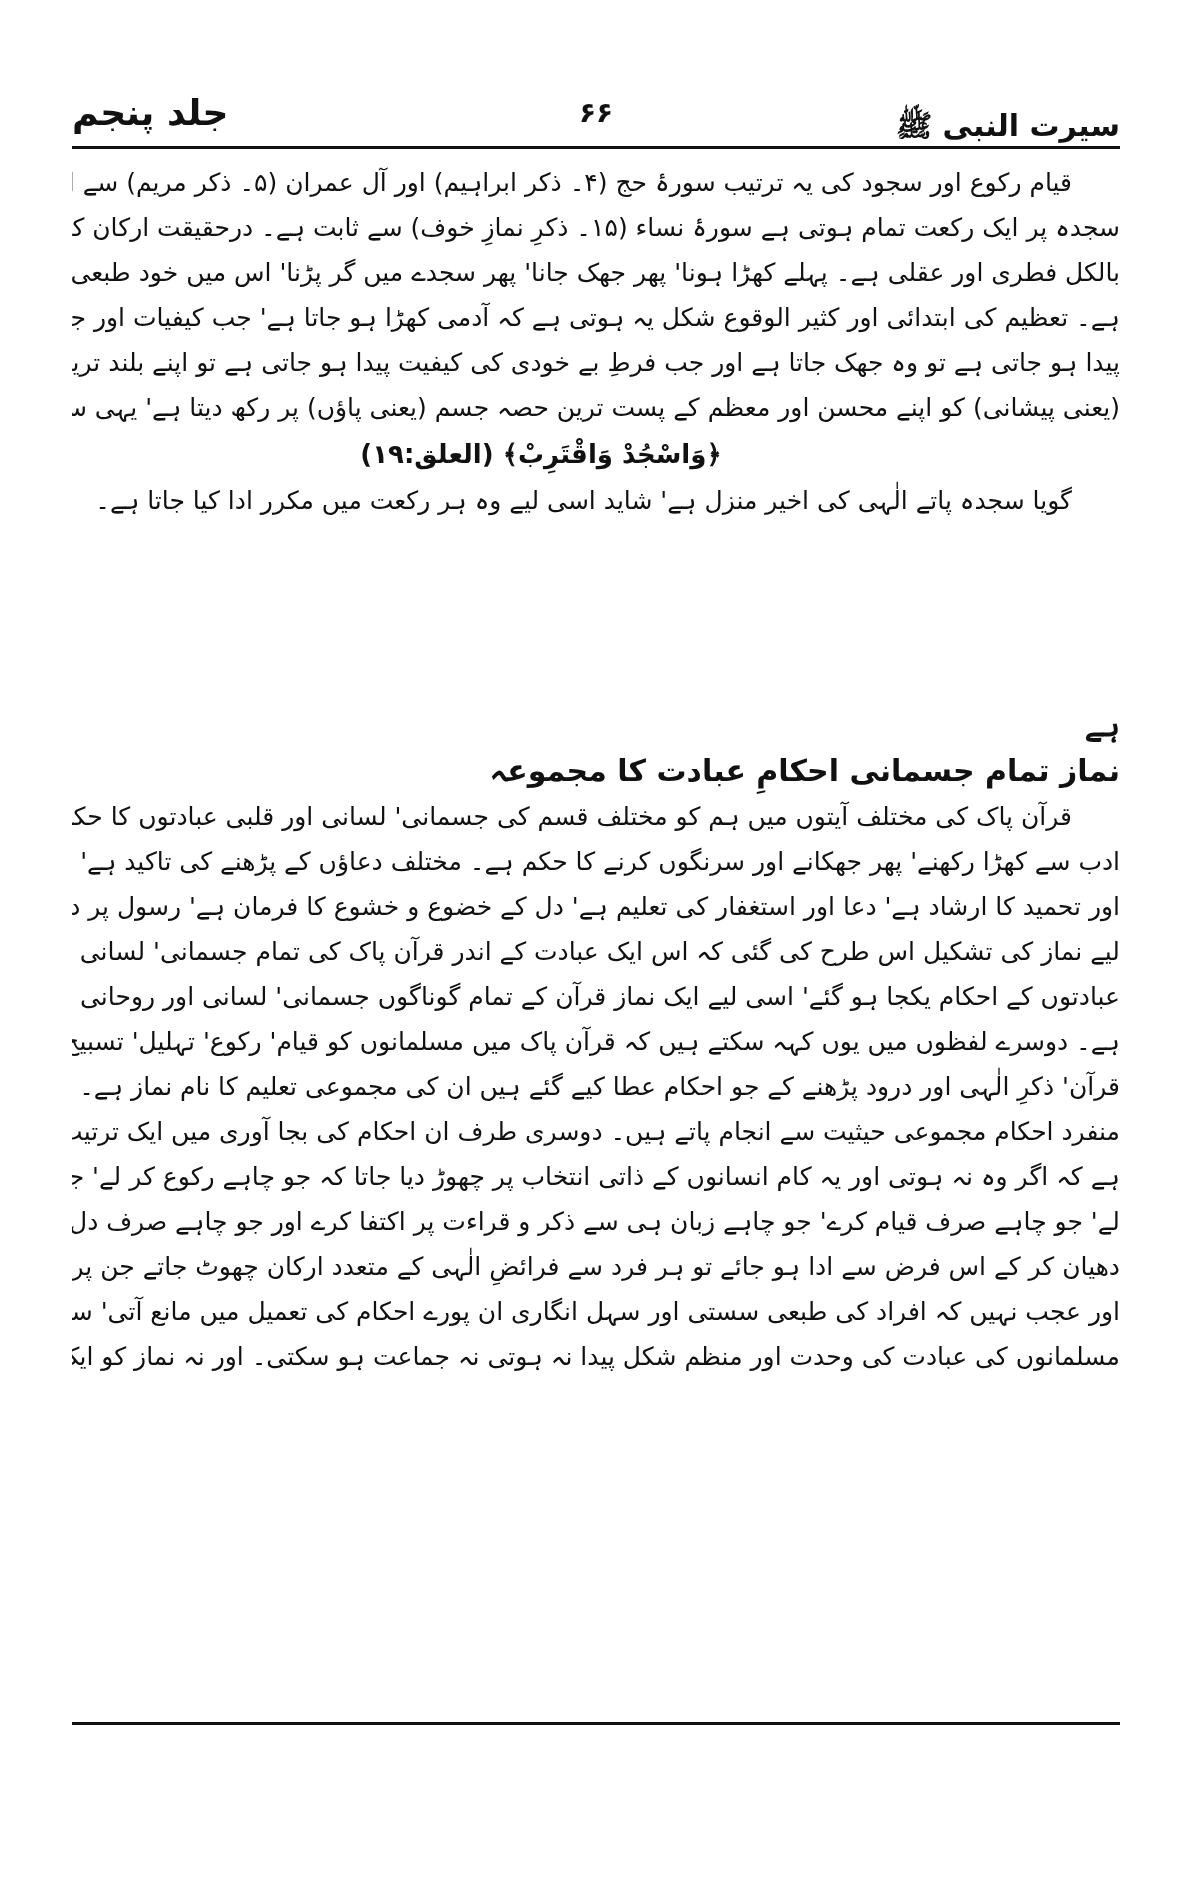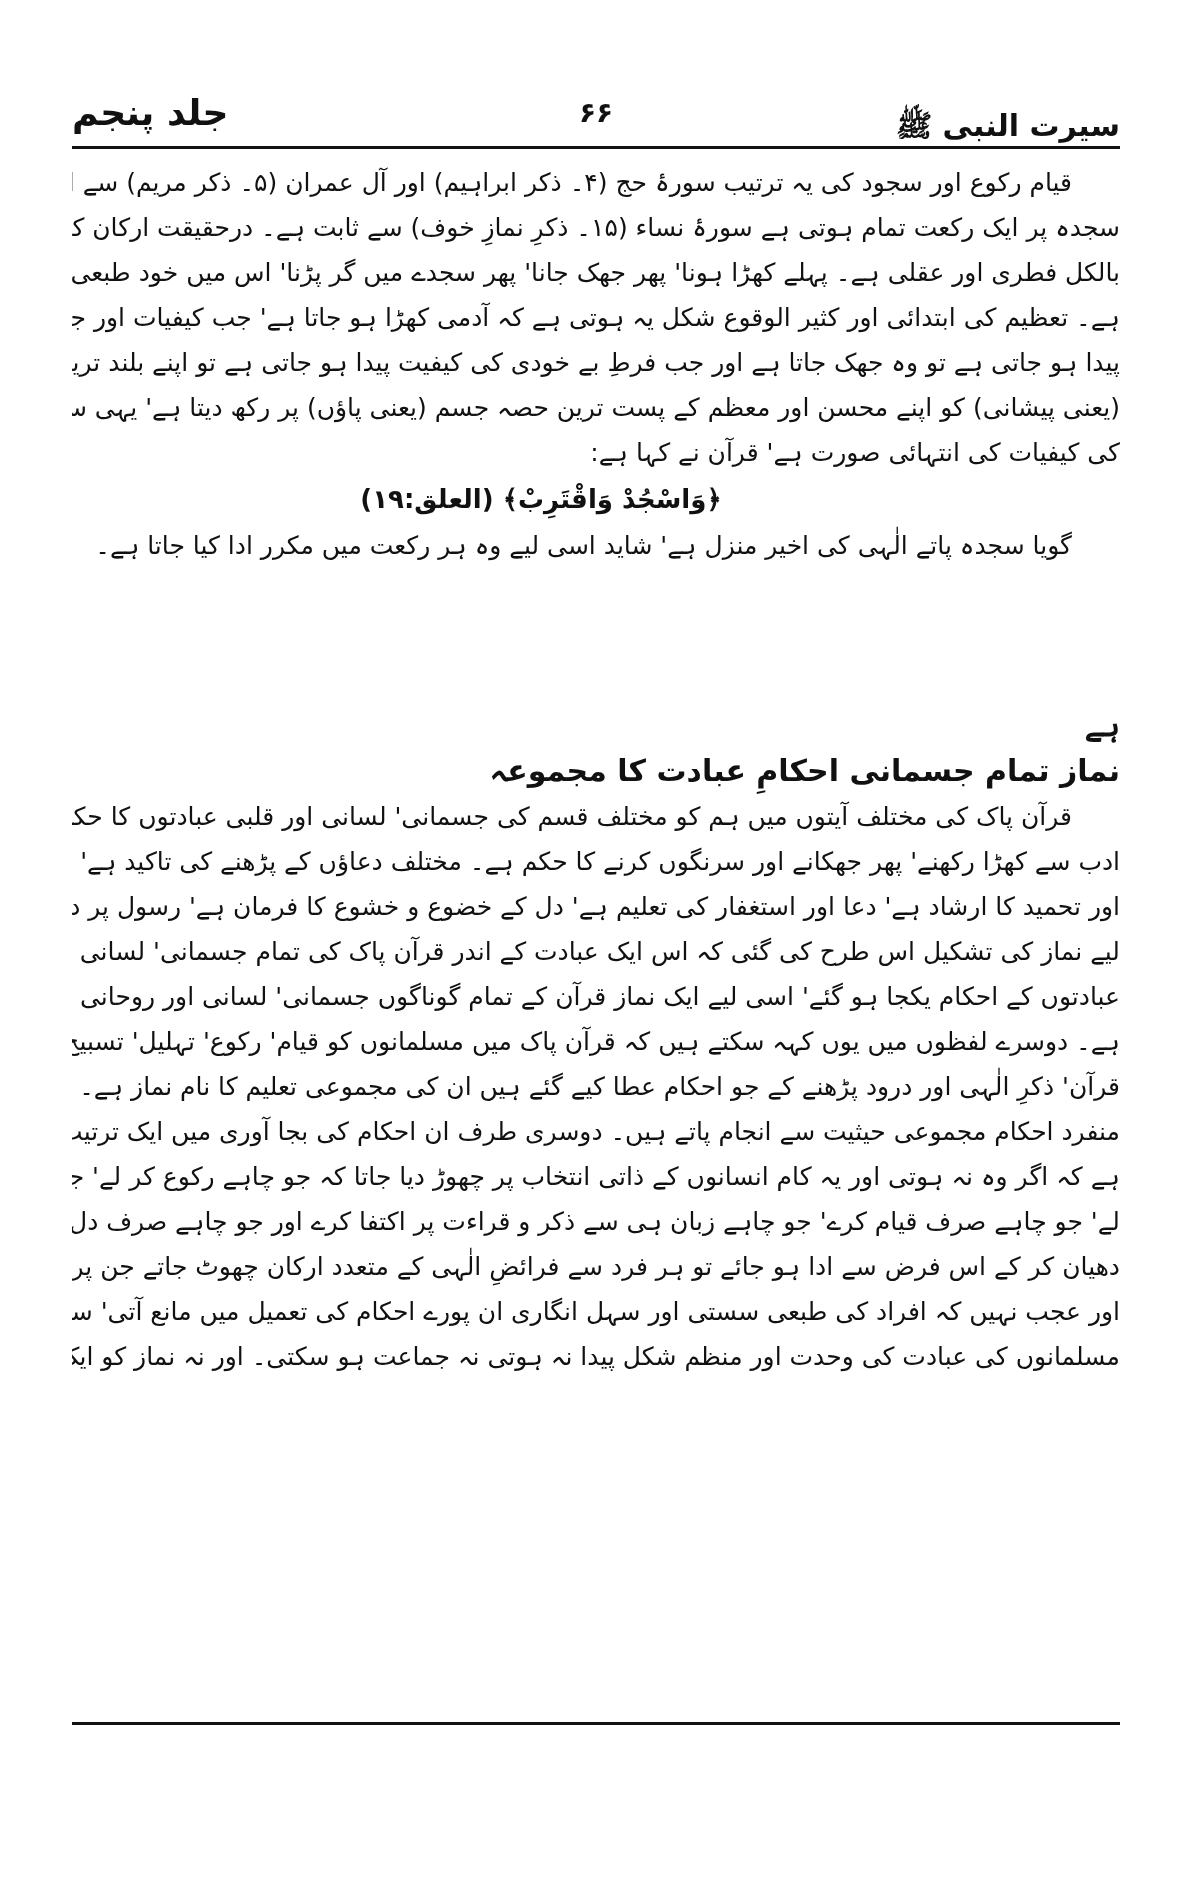--- a/index.html
+++ b/index.html
@@ -36,21 +36,20 @@
   </div>
   <div class="rule" style="top:146px;"></div>
 
   <div class="body" style="top:160px;">
     <div class="line indent">قیام رکوع اور سجود کی یہ ترتیب سورۂ حج (۴۔ ذکر ابراہیم) اور آل عمران (۵۔ ذکر مریم) سے اور یہ امر کہ</div>
     <div class="line">سجدہ پر ایک رکعت تمام ہوتی ہے سورۂ نساء (۱۵۔ ذکرِ نمازِ خوف) سے ثابت ہے۔ درحقیقت ارکان کی یہ ترتیب</div>
     <div class="line">بالکل فطری اور عقلی ہے۔ پہلے کھڑا ہونا' پھر جھک جانا' پھر سجدے میں گر پڑنا' اس میں خود طبعی اور فطری ترتیب</div>
     <div class="line">ہے۔ تعظیم کی ابتدائی اور کثیر الوقوع شکل یہ ہوتی ہے کہ آدمی کھڑا ہو جاتا ہے' جب کیفیات اور جذبات میں گہرائی</div>
     <div class="line">پیدا ہو جاتی ہے تو وہ جھک جاتا ہے اور جب فرطِ بے خودی کی کیفیت پیدا ہو جاتی ہے تو اپنے بلند ترین حصہ' جسم</div>
     <div class="line">(یعنی پیشانی) کو اپنے محسن اور معظم کے پست ترین حصہ جسم (یعنی پاؤں) پر رکھ دیتا ہے' یہی سبب ہے کہ سجدہ نماز</div>
-    <div class="line last">کی کیفیات کی انتہائی صورت ہے' قرآن نے کہا ہے:</div>
     <div class="quran">
       <span>﴿وَاسْجُدْ وَاقْتَرِبْ﴾</span>
       <span>(العلق:۱۹)</span>
     </div>
     <div class="line indent last">گویا سجدہ پاتے الٰہی کی اخیر منزل ہے' شاید اسی لیے وہ ہر رکعت میں مکرر ادا کیا جاتا ہے۔</div>
   </div>
 
   <div class="body" style="top:708px;">
     <div class="heading" style="height:40px;line-height:36px;">ہے</div>
     <div class="heading">نماز تمام جسمانی احکامِ عبادت کا مجموعہ</div>

